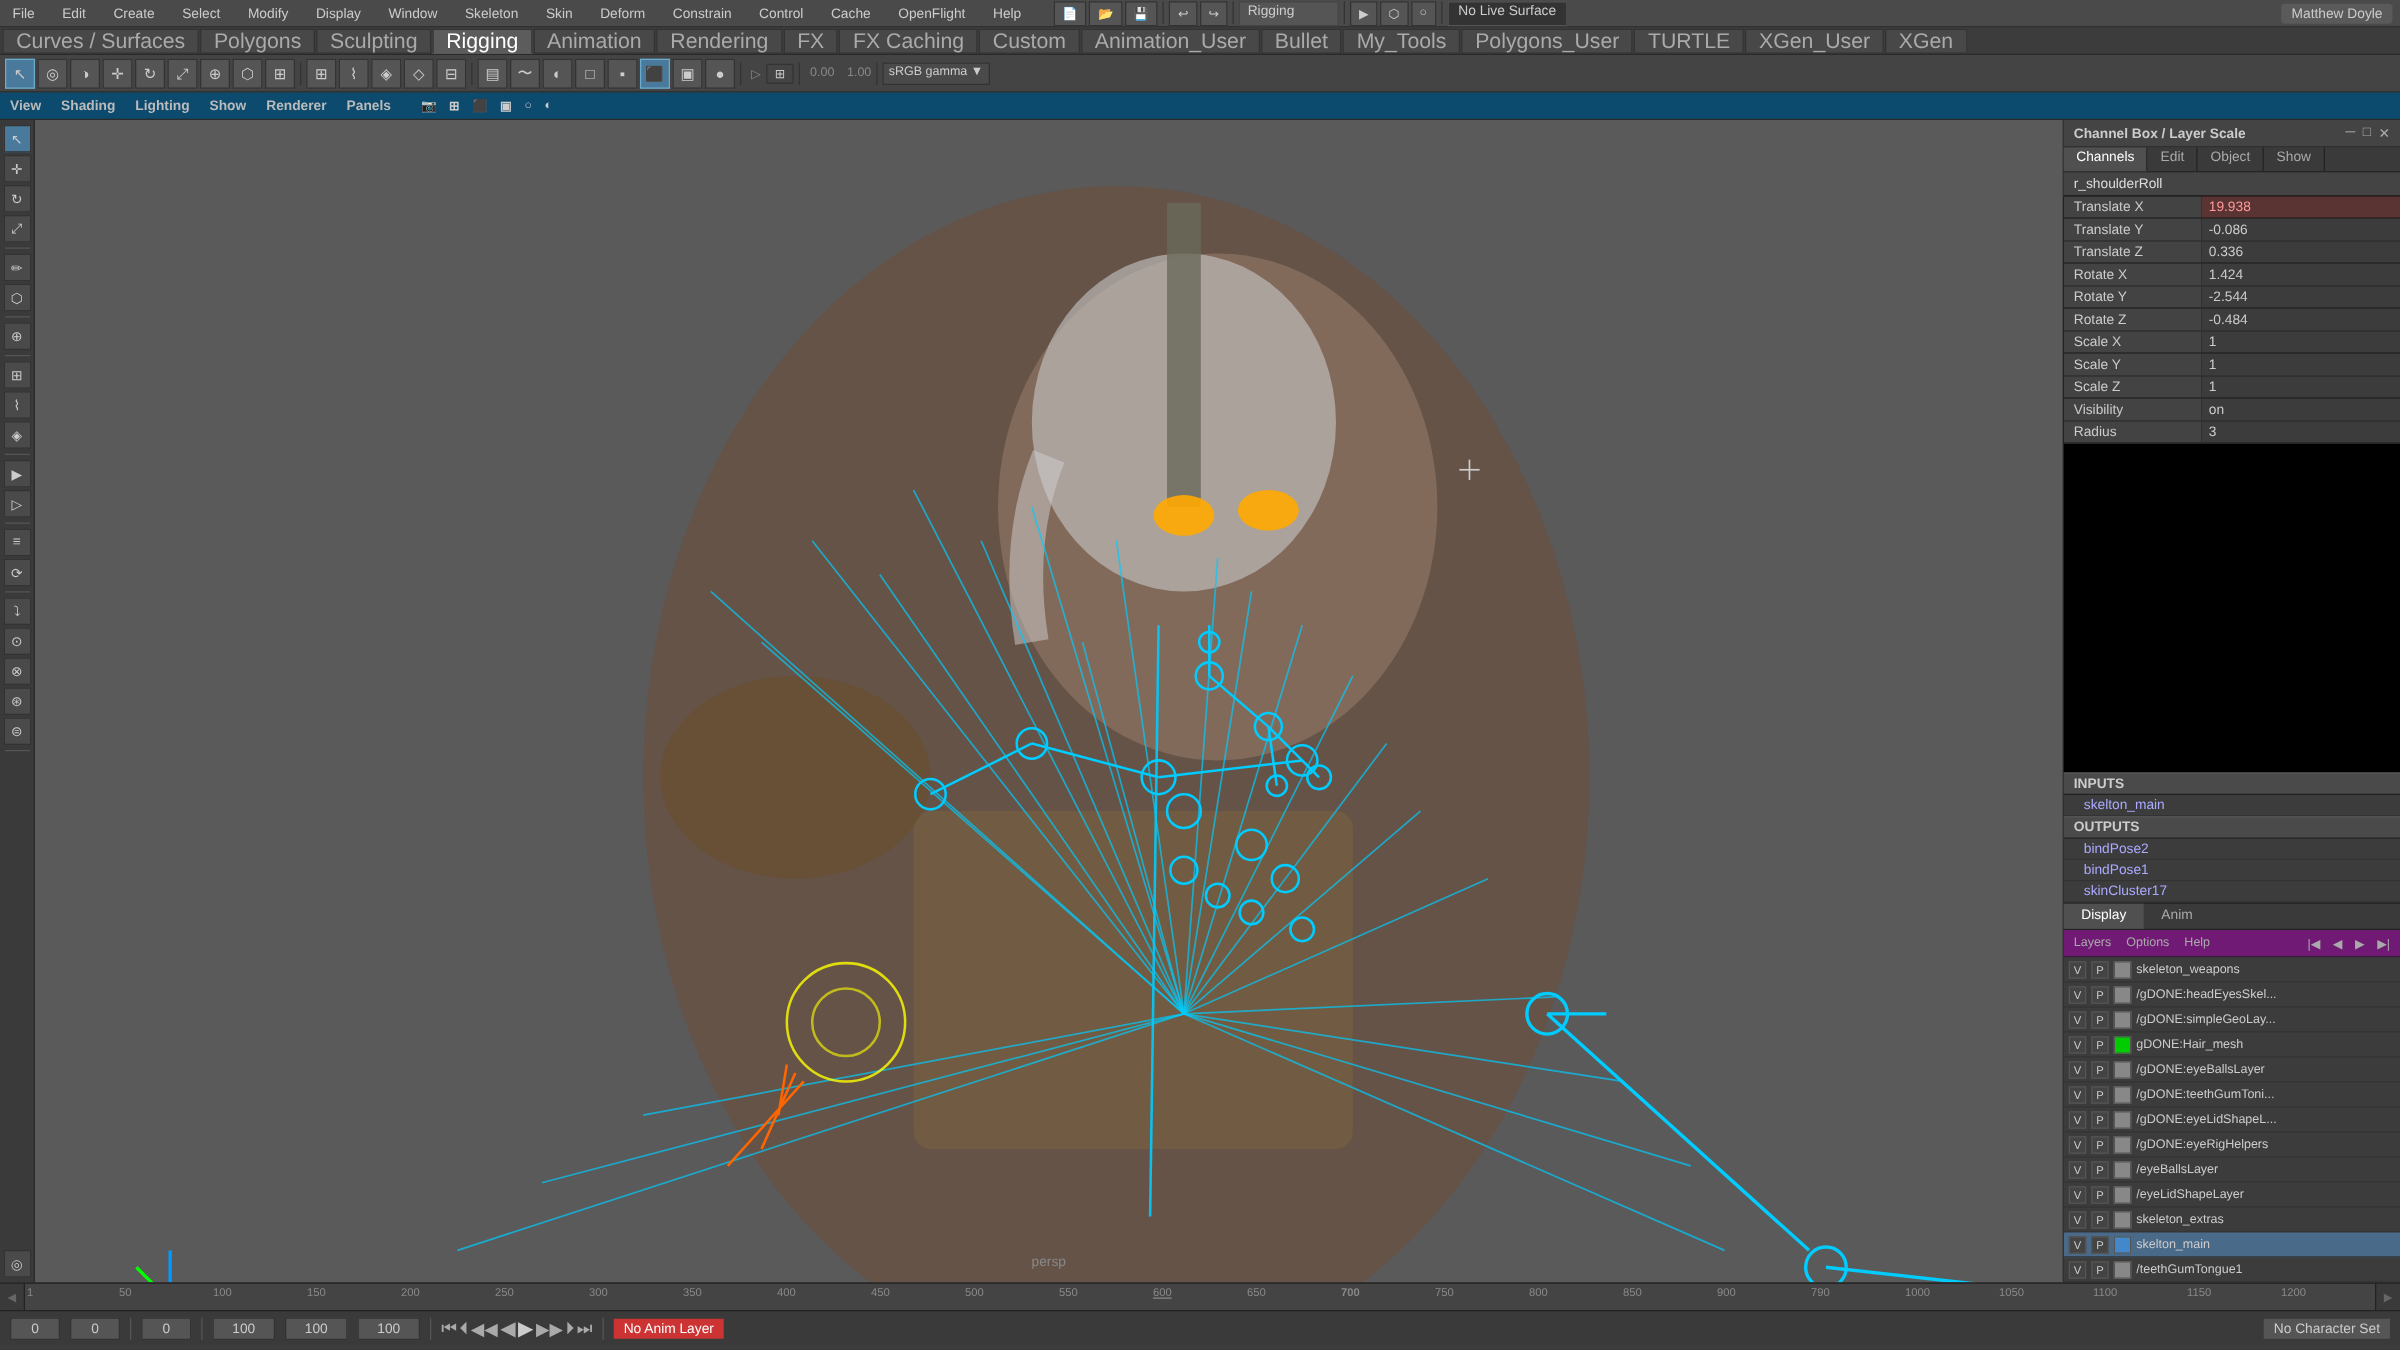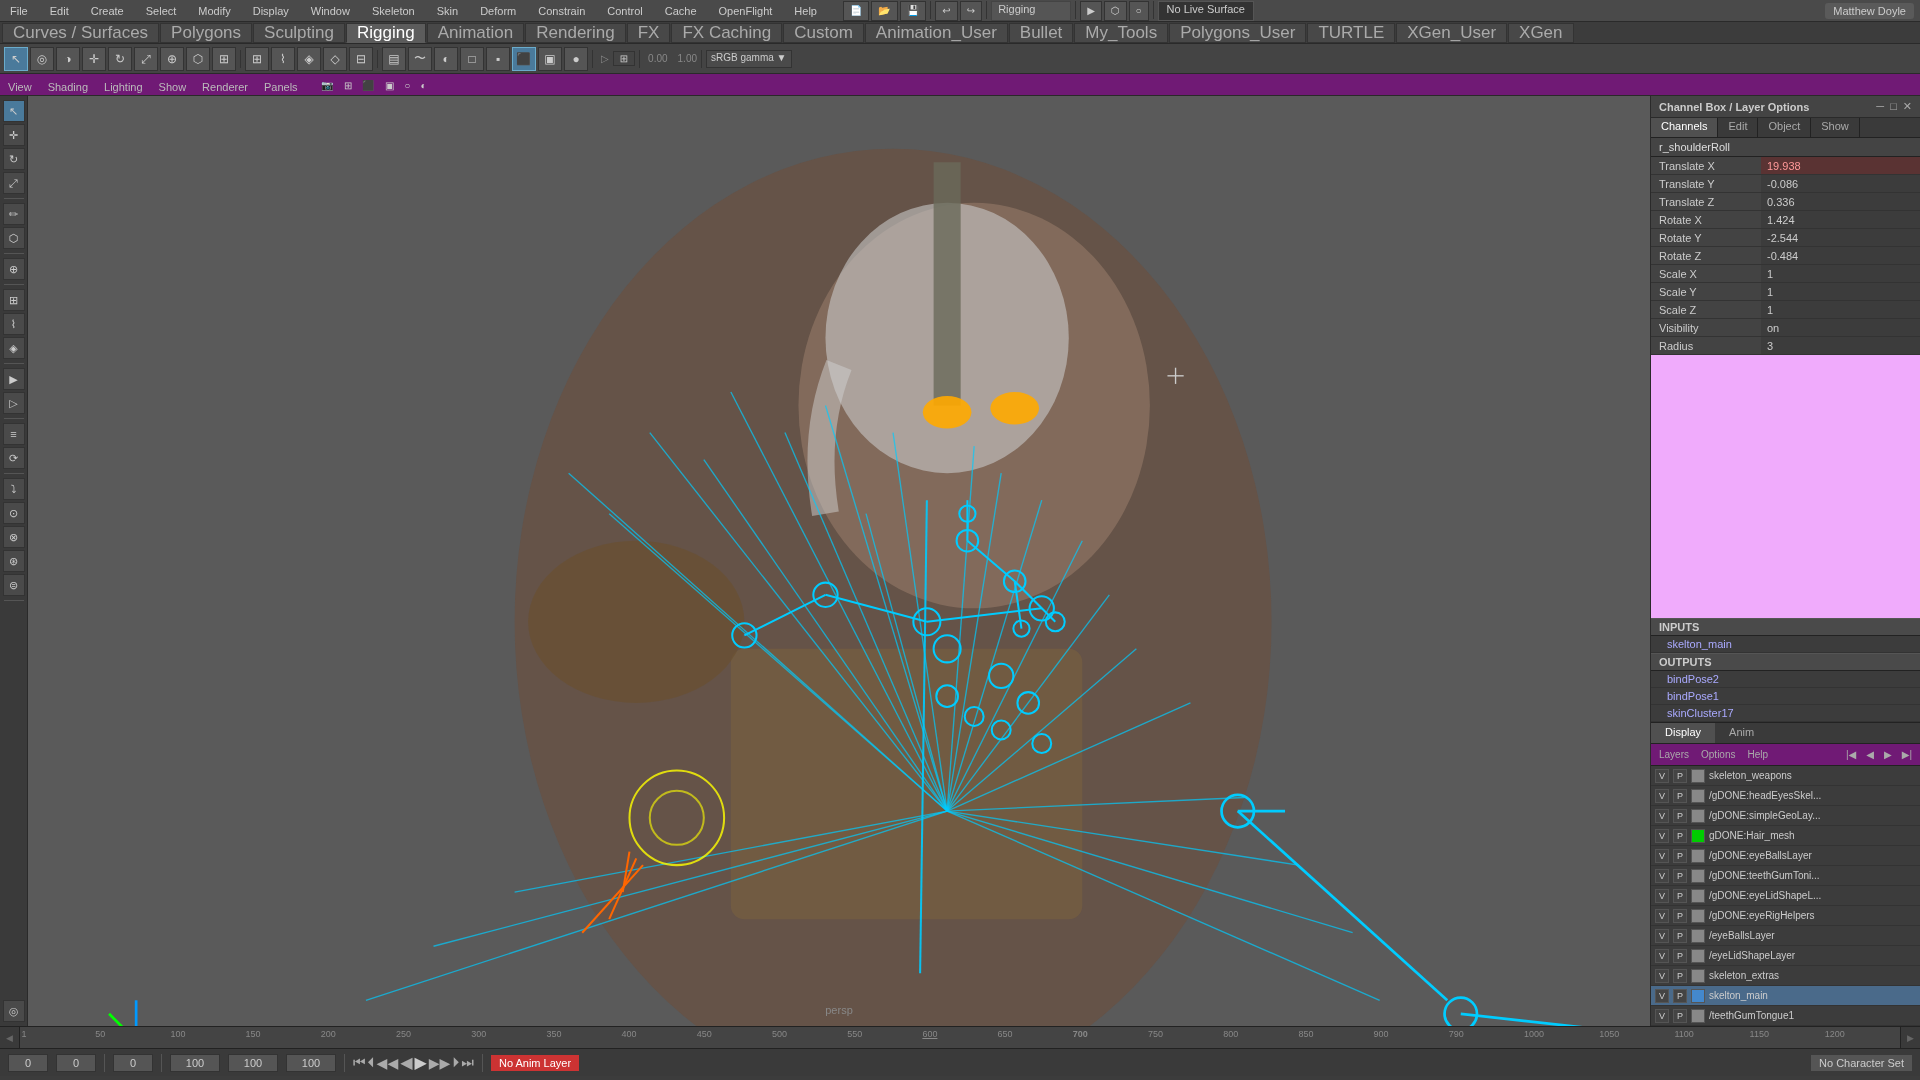--- a/index.html
+++ b/index.html
@@ -222,21 +222,21 @@
       padding: 3px 8px;
       font-size: 11px;
       color: #ddd;
       border-bottom: 1px solid #222;
     }
 
     
     #channel-list {
       flex: 1;
       overflow-y: auto;
-      background: #f0abfc;
+      background: #000000;
     }
     .channel-row {
       display: flex;
       height: 18px;
       align-items: center;
       border-bottom: 1px solid #333;
     }
     .ch-name {
       width: 110px;
       padding-left: 8px;
@@ -346,26 +346,27 @@
       flex: 1;
       overflow: hidden;
       text-overflow: ellipsis;
       white-space: nowrap;
     }
 
     
     #sec-toolbar {
       width: 100%;
       height: 22px;
-      background: #701a75;
-      display: flex;
-      align-items: flex-end;
+      background: #0c4a6e;
+      display: flex;
+      align-items: center;
       padding: 0 4px;
       gap: 8px;
       border-bottom: 1px solid #2a2a2a;
+      font-weight: bold;
     }
     .sec-tb-item {
       font-size: 11px;
       color: #bbb;
       cursor: pointer;
       padding: 2px 4px;
     }
 
     
     #timeline-area {
@@ -705,21 +706,21 @@
       <line x1="190" y1="770" x2="220" y2="770" stroke="#00ff00" stroke-width="1.5"></line>
       <circle cx="240" cy="780" r="8" fill="none" stroke="#00ff00" stroke-width="1.5"></circle>
     </svg>
 
     <div id="persp-label">persp</div>
   </div>
 
   <div id="right-panel">
 
     <div id="channel-box-header">
-      <span class="ch-header-title">Channel Box / Layer Options</span>
+      <span class="ch-header-title">Channel Box / Layer Scale</span>
       <div class="ch-header-btns">
         <span class="ch-hbtn">─</span>
         <span class="ch-hbtn">□</span>
         <span class="ch-hbtn">✕</span>
       </div>
     </div>
 
     <div id="cb-tabs">
       <div class="cb-tab active">Channels</div>
       <div class="cb-tab">Edit</div>

